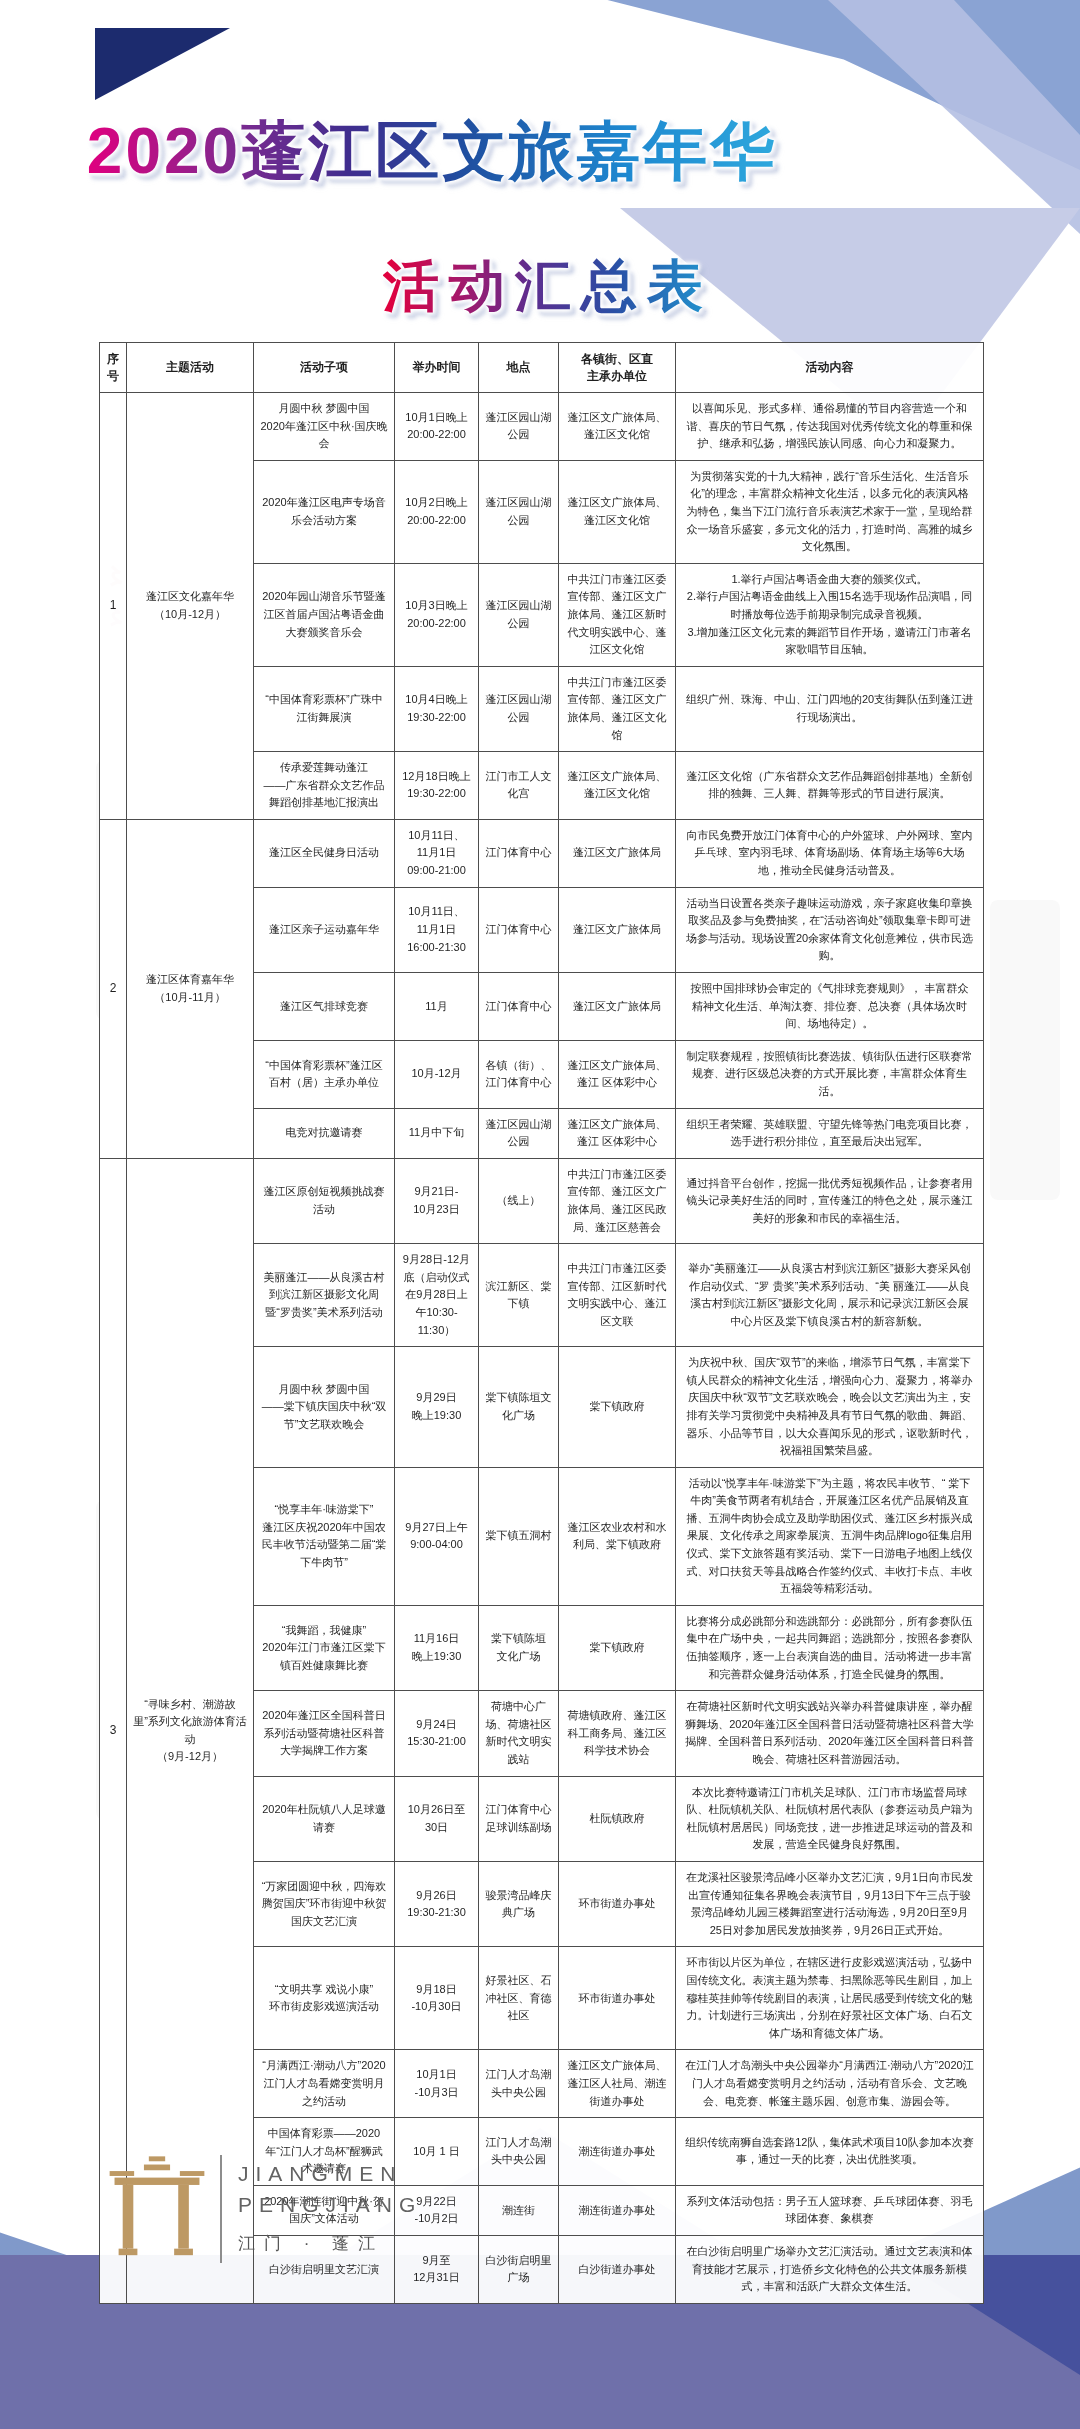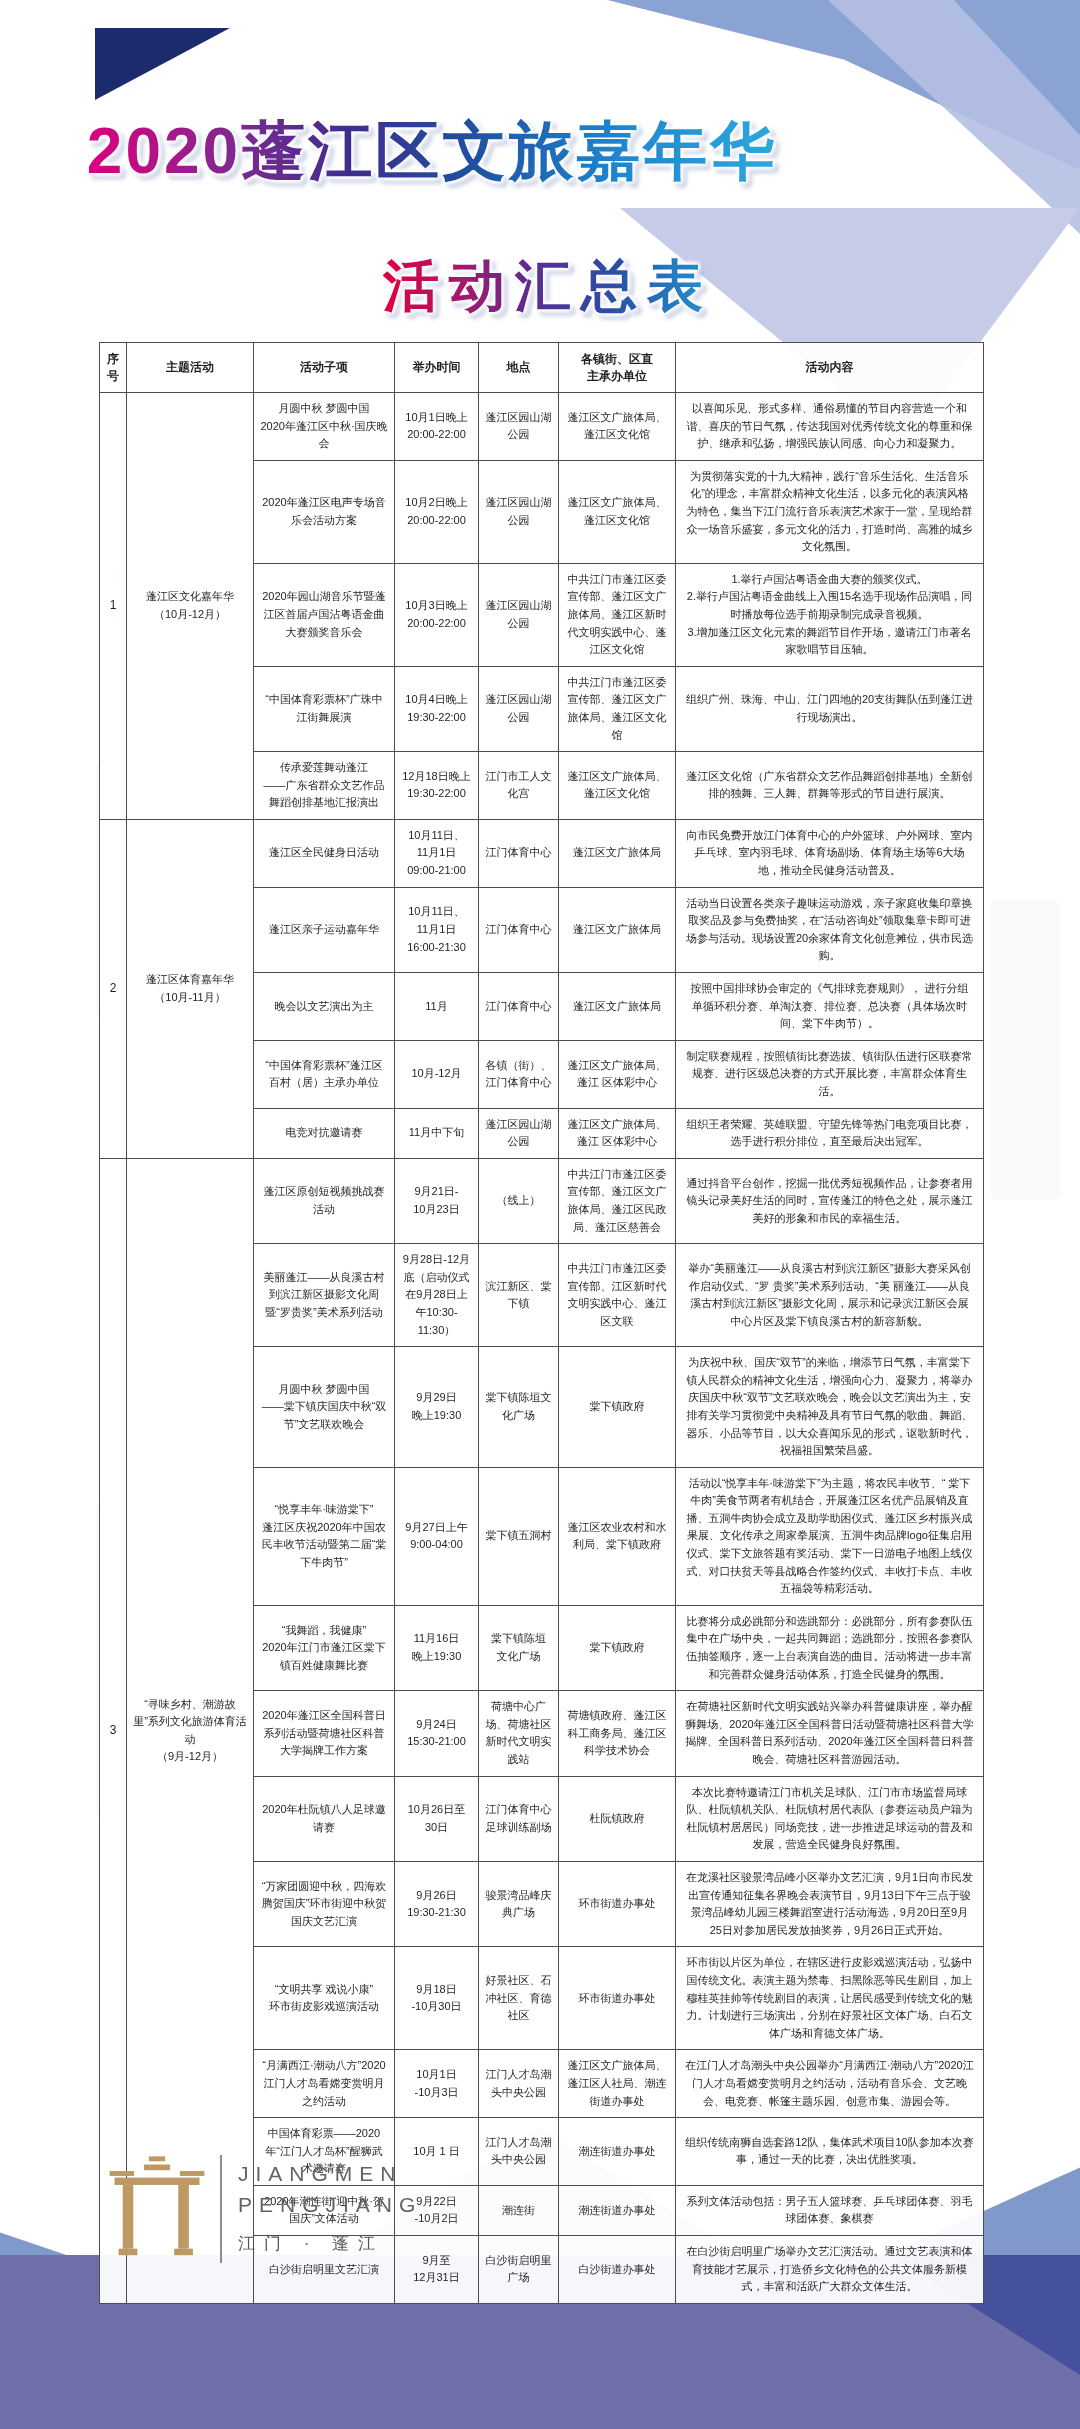--- a/index.html
+++ b/index.html
@@ -177,25 +177,25 @@
           <tr>
             <td class="col-item">蓬江区亲子运动嘉年华</td>
             <td class="col-time">10月11日、
 11月1日
 16:00-21:30</td>
             <td class="col-place">江门体育中心</td>
             <td class="col-host">蓬江区文广旅体局</td>
             <td class="col-content">活动当日设置各类亲子趣味运动游戏，亲子家庭收集印章换取奖品及参与免费抽奖，在“活动咨询处”领取集章卡即可进场参与活动。现场设置20余家体育文化创意摊位，供市民选购。</td>
           </tr>
           <tr>
-            <td class="col-item">晚会以文艺演出为主</td>
+            <td class="col-item">蓬江区气排球竞赛</td>
             <td class="col-time">11月</td>
             <td class="col-place">江门体育中心</td>
             <td class="col-host">蓬江区文广旅体局</td>
-            <td class="col-content">按照中国排球协会审定的《气排球竞赛规则》， 进行分组单循环积分赛、单淘汰赛、排位赛、总决赛（具体场次时间、棠下牛肉节）。</td>
+            <td class="col-content">按照中国排球协会审定的《气排球竞赛规则》， 丰富群众精神文化生活、单淘汰赛、排位赛、总决赛（具体场次时间、场地待定）。</td>
           </tr>
           <tr>
             <td class="col-item">“中国体育彩票杯”蓬江区百村（居）主承办单位</td>
             <td class="col-time">10月-12月</td>
             <td class="col-place">各镇（街）、
 江门体育中心</td>
             <td class="col-host">蓬江区文广旅体局、蓬江 区体彩中心</td>
             <td class="col-content">制定联赛规程，按照镇街比赛选拔、镇街队伍进行区联赛常规赛、进行区级总决赛的方式开展比赛，丰富群众体育生活。</td>
           </tr>
           <tr>

